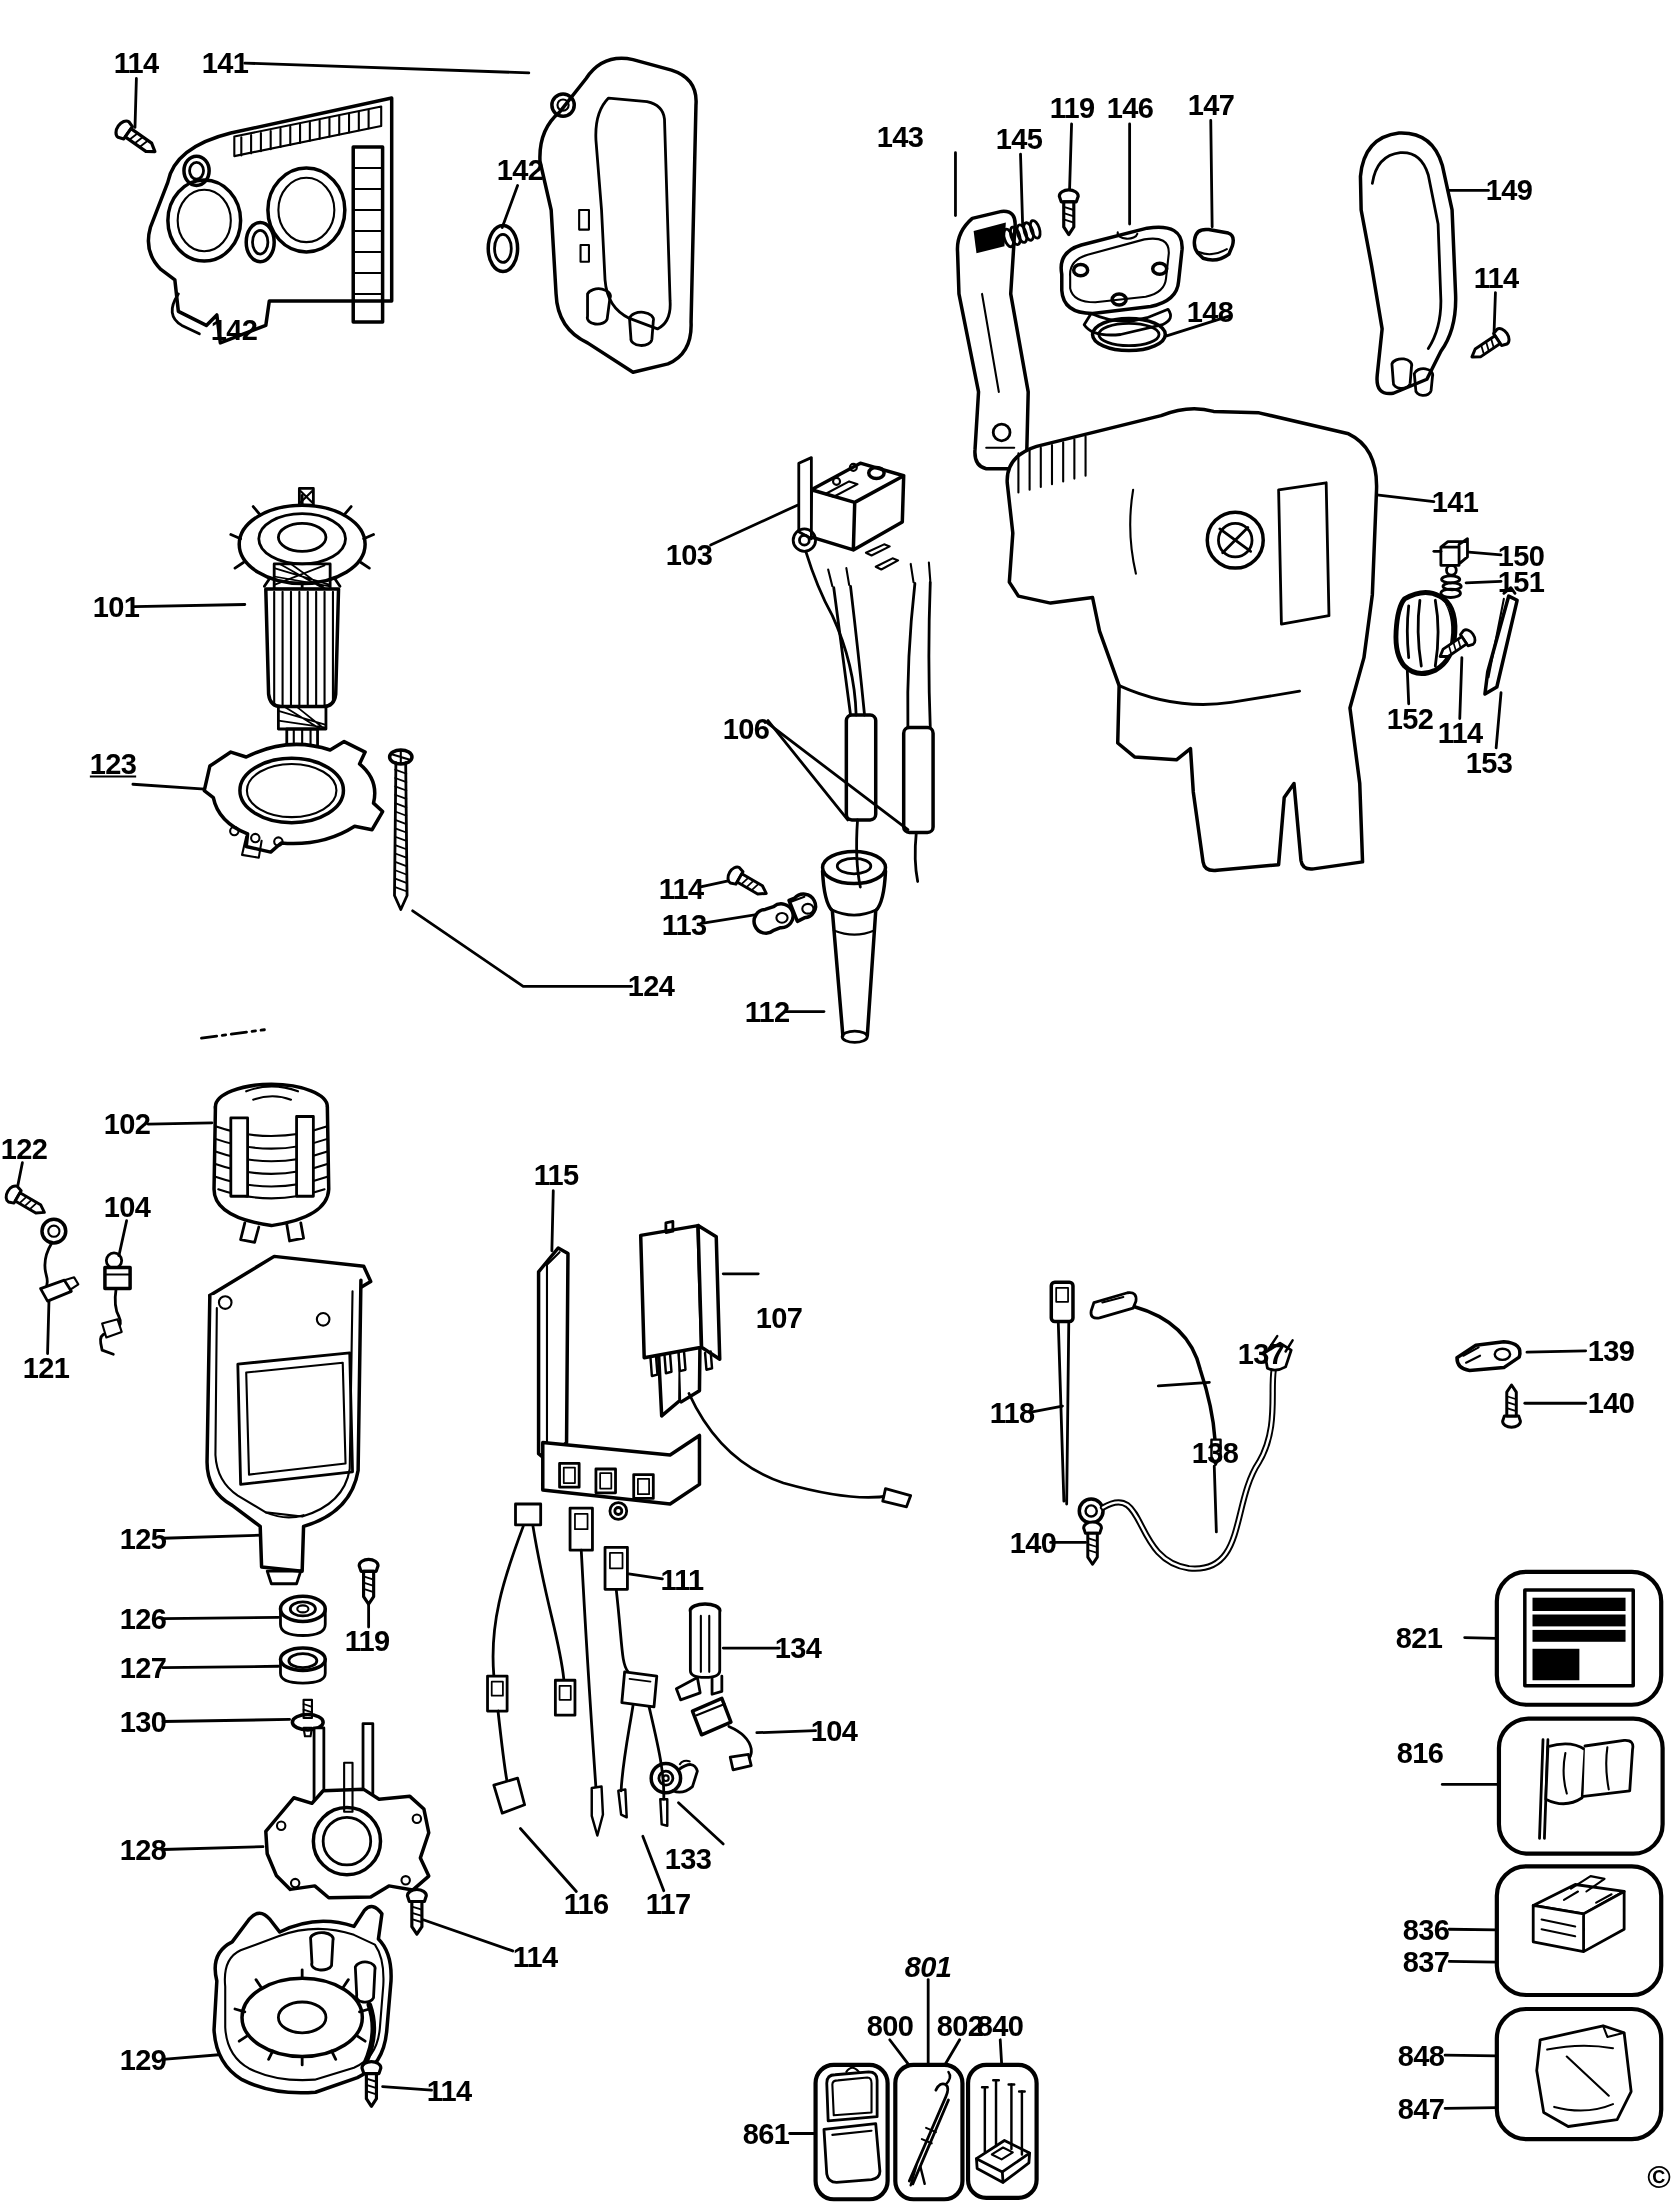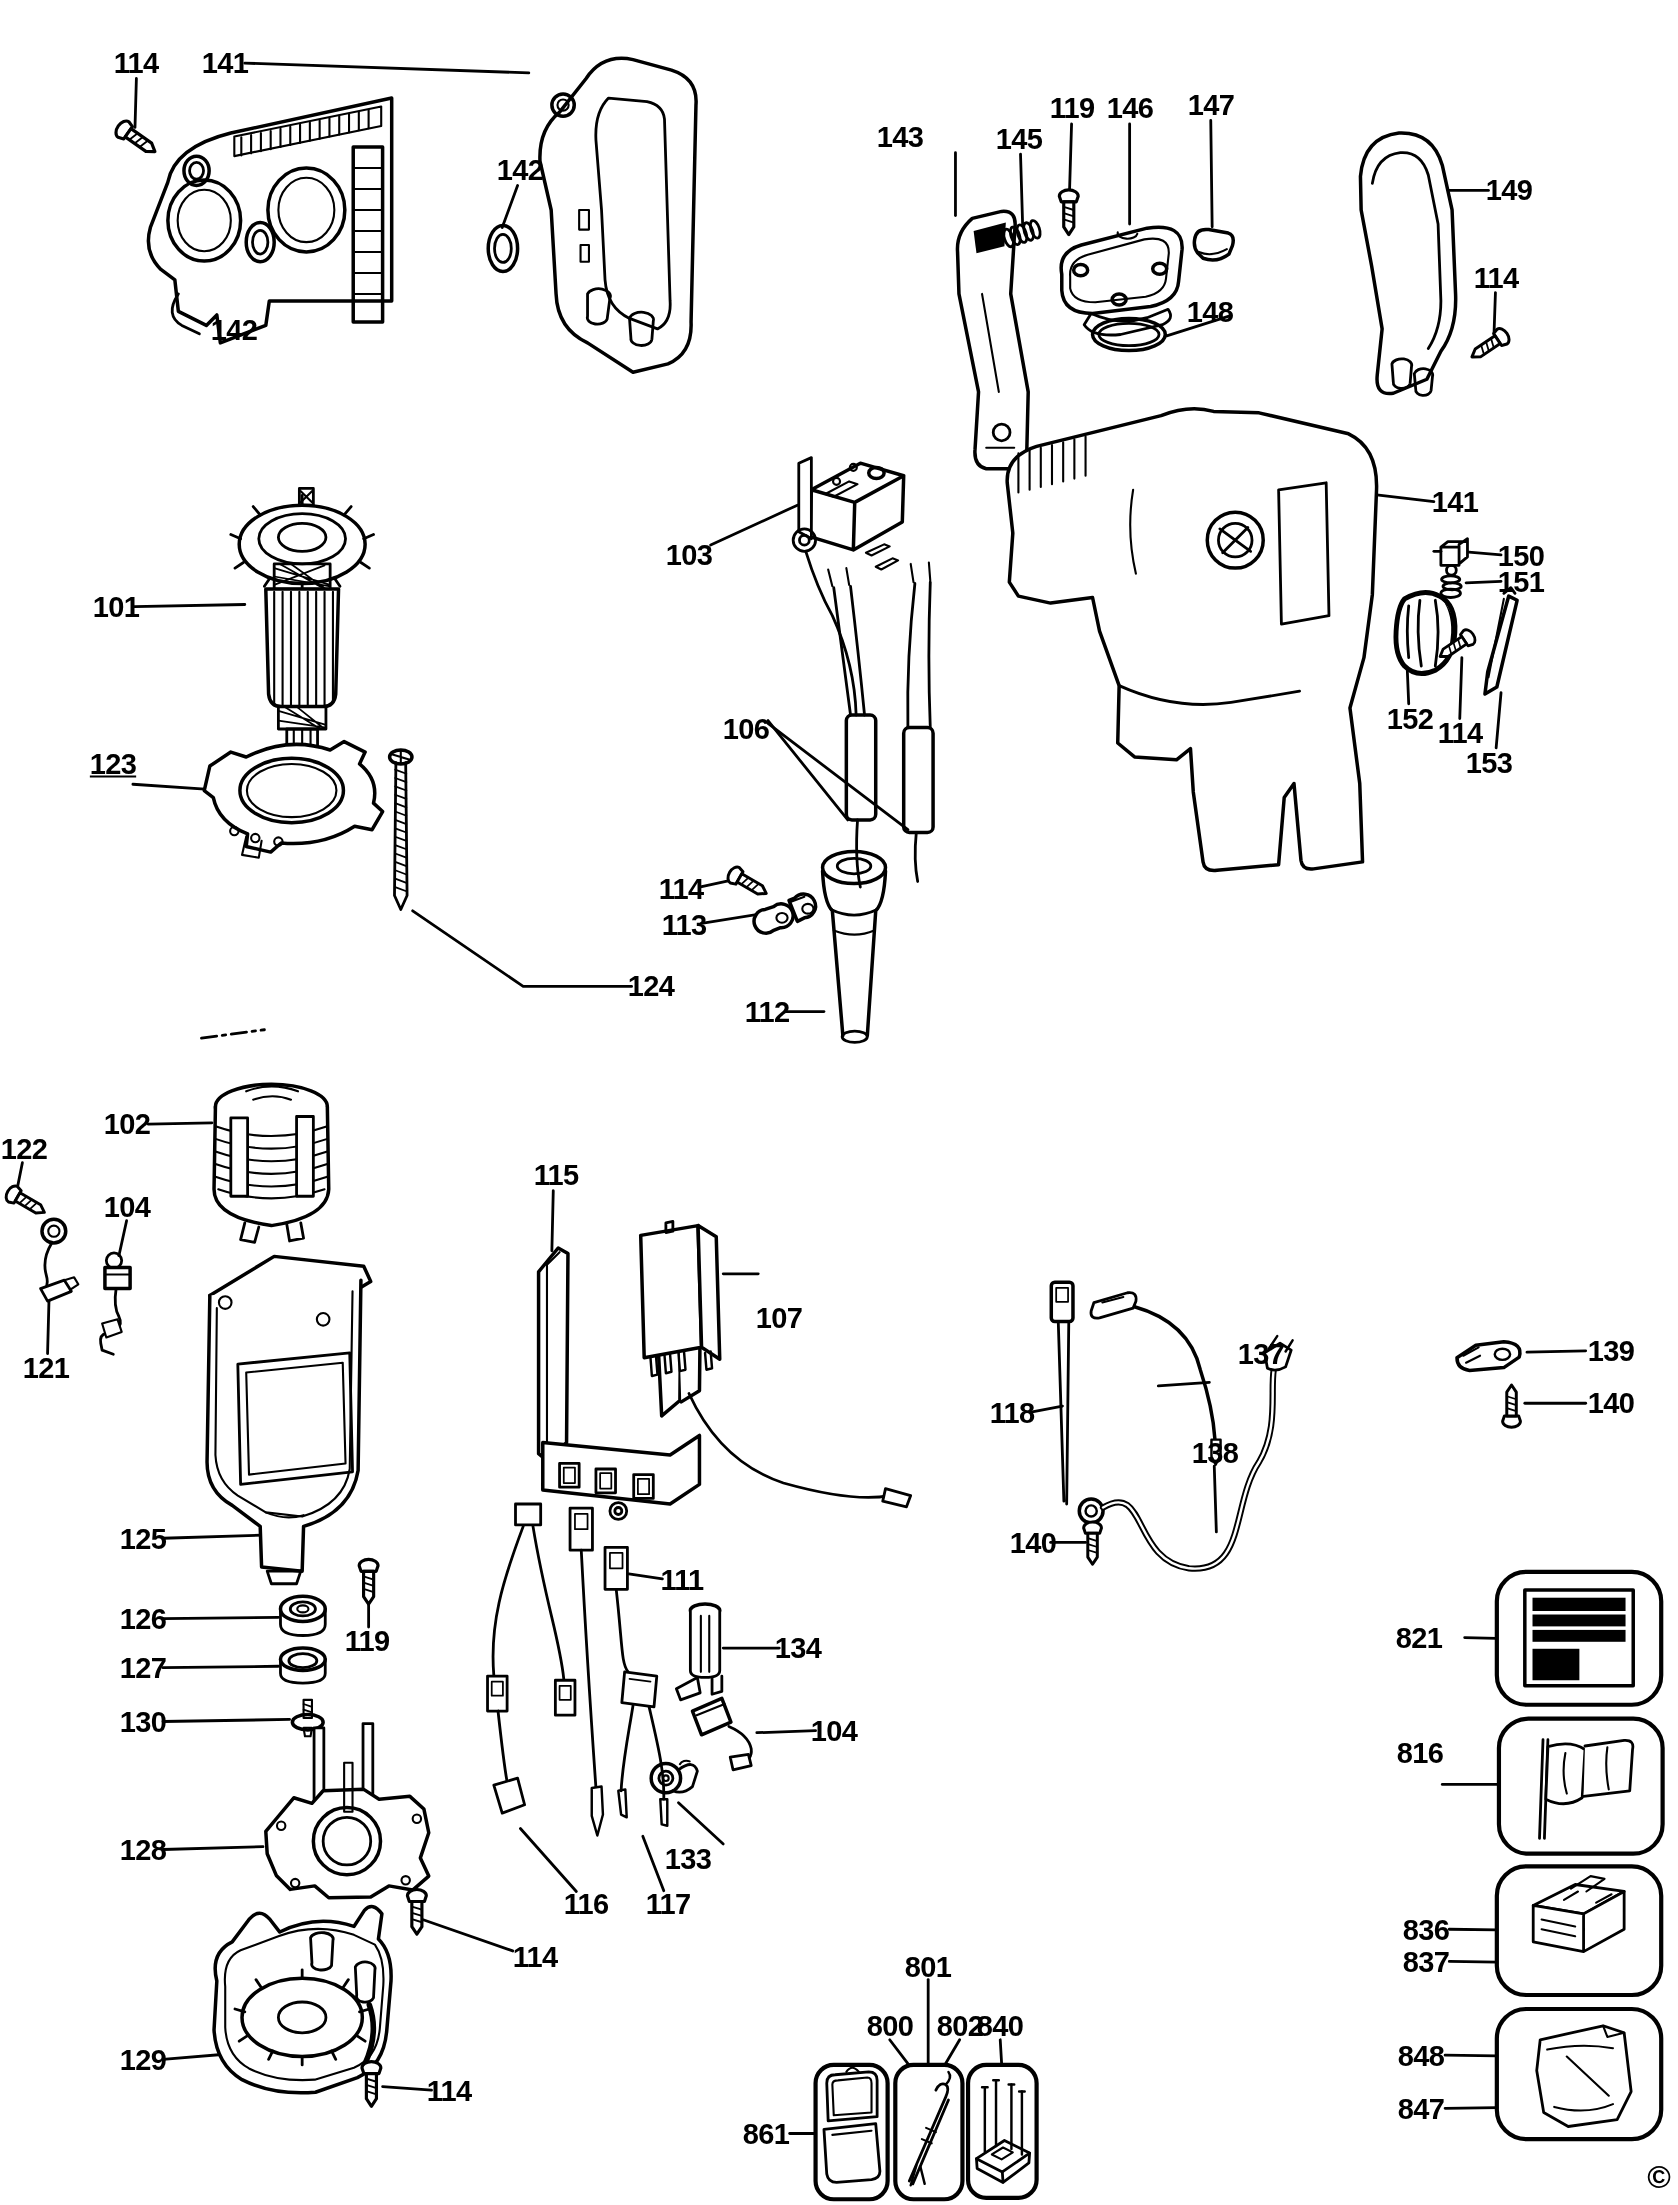--- a/index.html
+++ b/index.html
@@ -558,18 +558,18 @@
     <span class="callout" style="left: 1611px; top: 1351px;">139</span>
     <span class="callout" style="left: 1611px; top: 1403px;">140</span>
     <span class="callout" style="left: 1419px; top: 1638px;">821</span>
     <span class="callout" style="left: 1420px; top: 1753px;">816</span>
     <span class="callout" style="left: 1426px; top: 1930px;">836</span>
     <span class="callout" style="left: 1426px; top: 1962px;">837</span>
     <span class="callout" style="left: 1421px; top: 2056px;">848</span>
     <span class="callout" style="left: 1421px; top: 2109px;">847</span>
     <span class="callout" style="left: 766px; top: 2134px;">861</span>
     <span class="callout" style="left: 890px; top: 2026px;">800</span>
-    <span class="callout" style="left: 928px; top: 1967px;">801</span>
+    <span class="callout" style="left: 928px; top: 1967px; font-style: italic;">801</span>
     <span class="callout" style="left: 960px; top: 2026px;">802</span>
     <span class="callout" style="left: 1000px; top: 2026px;">840</span>
     <span class="copy" style="left: 1659px; top: 2177px;">©</span>
   </div>
 
 
 </body></html>

